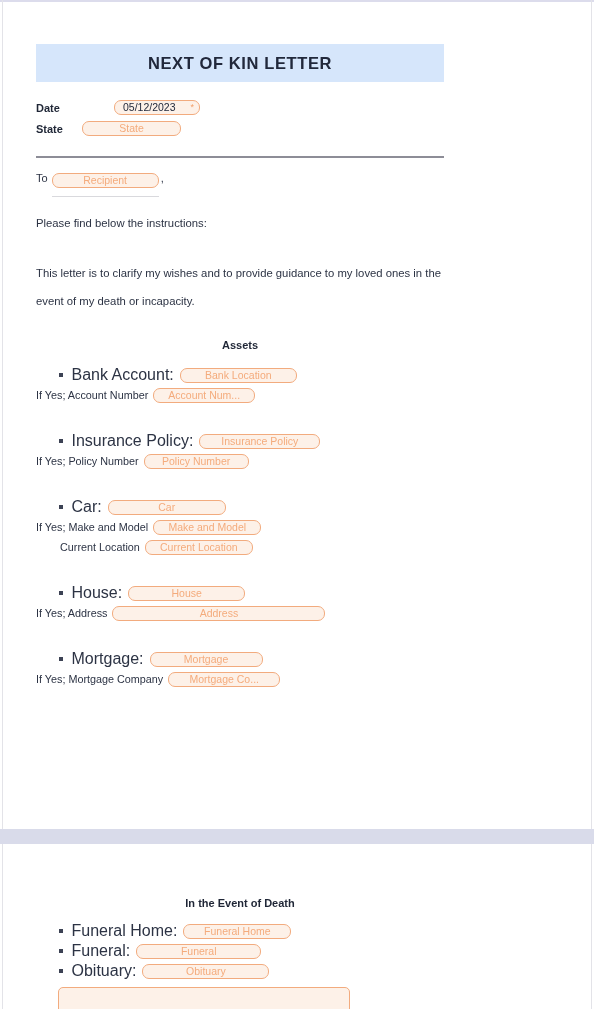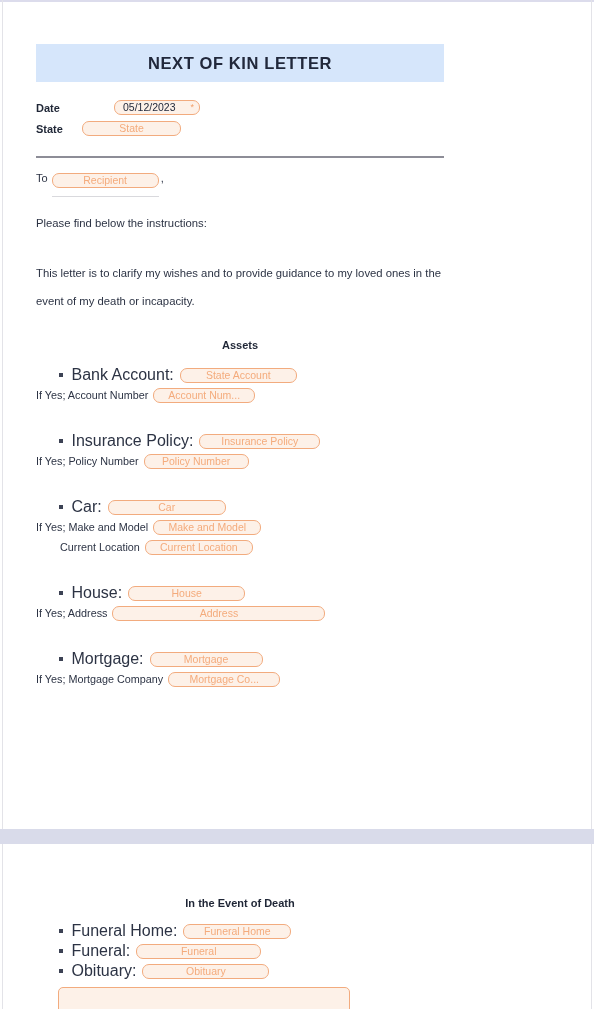--- a/index.html
+++ b/index.html
@@ -267,21 +267,21 @@
 
     <div class="para para2">Please find below the instructions:</div>
     <div class="para">This letter is to clarify my wishes and to provide guidance to my loved ones in the event of my death or incapacity.</div>
 
     <div class="sec-head">Assets</div>
 
     <div class="spacer-md"></div>
     <div class="bullet-row">
       <span class="bullet-sq"></span>
       <span class="bullet-label">Bank Account:</span>
-      <span class="fld" style="width:117px">State Account</span>
+      <span class="fld" style="width:117px">Bank Location</span>
     </div>
     <div class="sub-row indent-0">
       <span class="sub-label">If Yes; Account Number</span>
       <span class="fld" style="width:102px">Account Num...</span>
     </div>
 
     <div class="spacer-lg"></div>
     <div class="bullet-row">
       <span class="bullet-sq"></span>
       <span class="bullet-label">Insurance Policy:</span>

